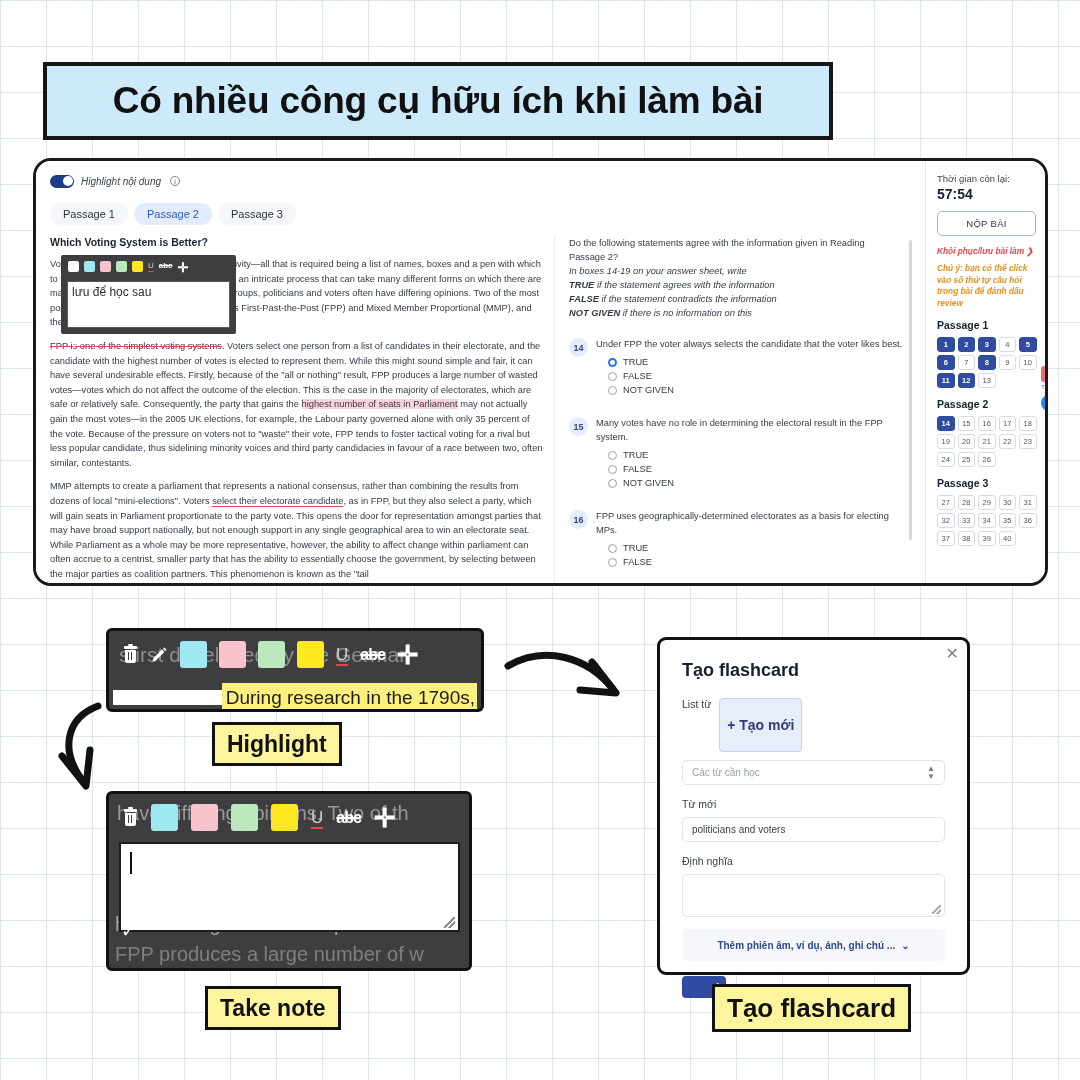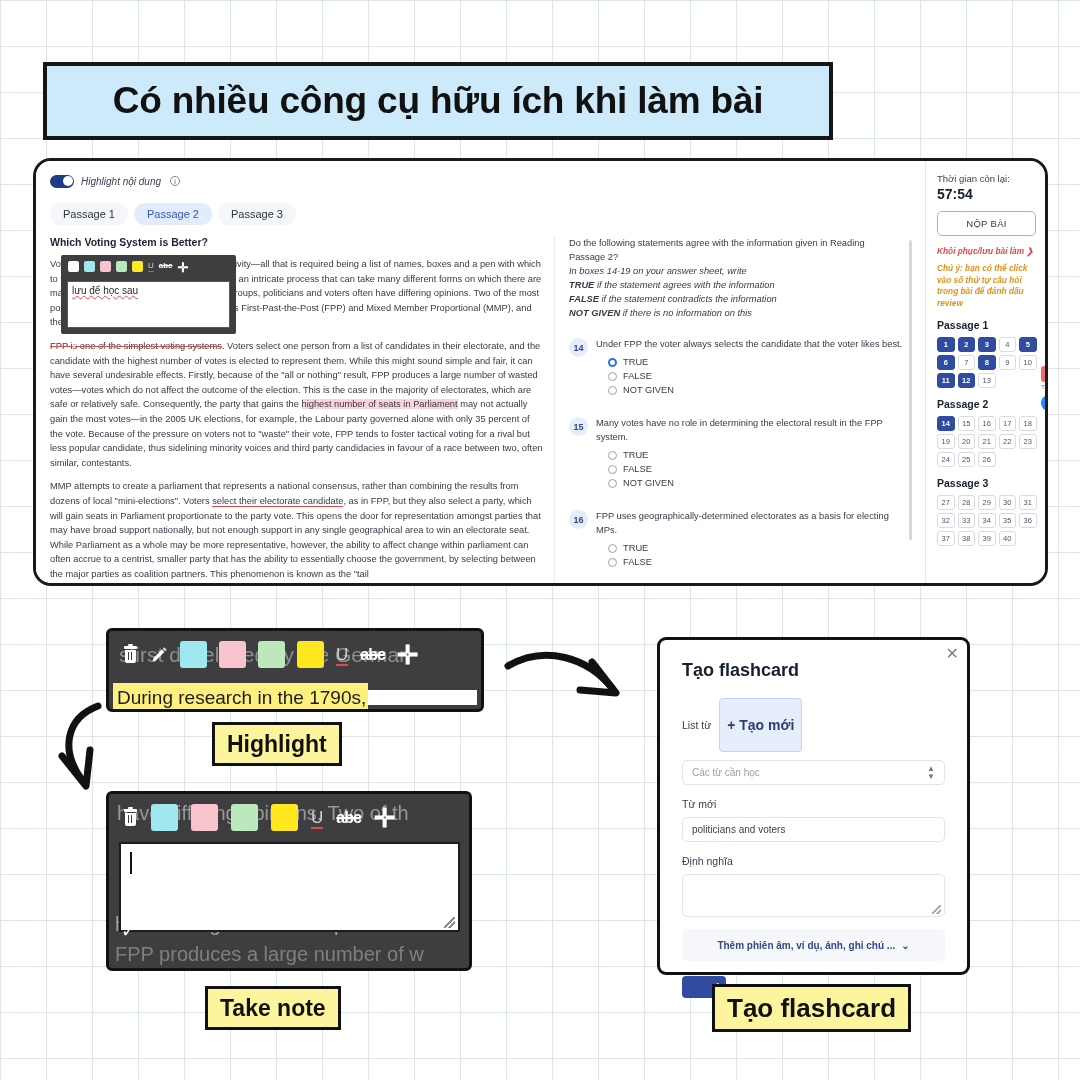--- a/index.html
+++ b/index.html
@@ -177,22 +177,22 @@
   }
   .note-toolbar {
     background: #3e3e40; height: 79px; border-radius: 2px;
     display: flex; align-items: flex-start; padding: 6px 7px; gap: 5px;
   }
   .note-input-wrap {
     position: absolute; left: 6px; top: 26px; width: 163px; height: 47px;
     background: #fff; border: 1px solid #59595c;
   }
   .note-input-text {
-    font-size: 10px; color: #2b2b2b; padding: 3px 4px;
-    text-decoration: underline; text-decoration-style: wavy;
+    font-size: 12px; color: #2b2b2b; padding: 3px 4px;
+    text-decoration-style: wavy;
     text-decoration-color: #e04a4a;
   }
   .note-check {
     position: absolute; left: 10px; top: 83px; color: #fff; font-size: 11px;
   }
   .sw { width: 11px; height: 11px; border-radius: 2px; flex: none; }
 
   
   .demo-highlight {
     position: absolute; left: 106px; top: 628px;
@@ -204,21 +204,21 @@
     position: absolute; left: 10px; top: 12px; right: 4px; height: 30px;
     font-size: 21px; color: #cfcfcf; white-space: nowrap; opacity: .55;
   }
   .dh-tools {
     position: absolute; left: 14px; top: 10px;
     display: flex; align-items: center; gap: 12px; z-index: 3;
   }
   .dh-sw { width: 27px; height: 27px; border-radius: 3px; }
   .dh-hl-line {
     position: absolute; left: 4px; bottom: 4px; right: 4px; height: 15px;
-    background: #fff; display: flex; align-items: center;
+    background: #fff; display: flex; align-items: center; justify-content: flex-end;
   }
   .dh-hl-line .hlbox {
     background: #fdf07f; font-size: 19px; color: #1d1d1d;
     padding: 2px 2px 2px 4px; line-height: 26px;
   }
 
   
   .demo-note {
     position: absolute; left: 106px; top: 791px;
     width: 366px; height: 180px;
@@ -282,21 +282,21 @@
   .flashcard {
     position: absolute; left: 657px; top: 637px;
     width: 313px; height: 338px;
     background: #fff; border: 3px solid #111; border-radius: 9px;
     padding: 20px 22px 0 22px;
   }
   .fc-close {
     position: absolute; right: 8px; top: 4px; font-size: 16px; color: #7c838f;
   }
   .fc-title { font-size: 18px; font-weight: 700; color: #17202c; }
-  .fc-row { display: flex; align-items: center; gap: 8px; margin-top: 17px; }
+  .fc-row { display: flex; gap: 8px; margin-top: 17px; }
   .fc-label { font-size: 10.5px; color: #39414e; }
   .fc-newbtn {
     font-size: 14px; color: #2c3d70; background: #e7eefb;
     border: 1px solid #c3d2ee; border-radius: 4px; padding: 18px 7px; font-weight: 700;
   }
   .fc-select {
     margin-top: 8px; height: 25px; border: 1px solid #dfe3ea; border-radius: 5px;
     display: flex; align-items: center; padding: 0 9px; font-size: 10px; color: #98a0ad;
     justify-content: space-between;
   }

